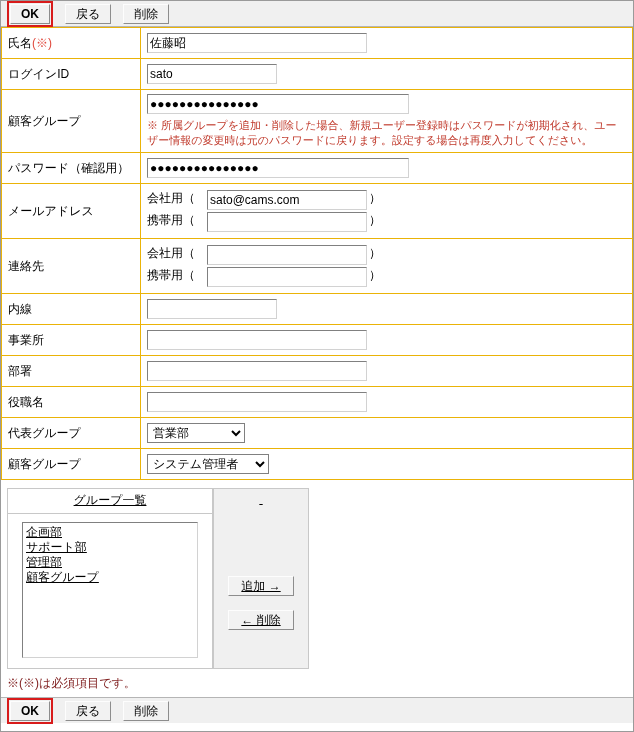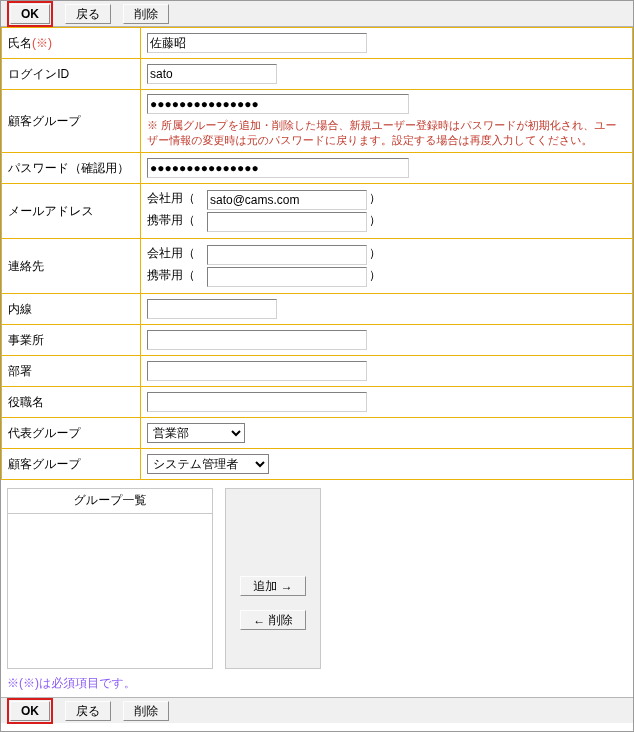--- a/index.html
+++ b/index.html
@@ -124,21 +124,22 @@
     height: 20px;
     padding: 0 1px;
     color: #000;
   }
 
   
   .grouparea {
     margin: 8px 6px 0 6px;
     display: flex;
     align-items: stretch;
-    gap: 12px;
+    gap: 0;
+    text-decoration: underline;
   }
   .gcol {
     border: 1px solid #c8c8c8;
     box-sizing: border-box;
   }
   .gcol.left { width: 206px; }
   .gcol.mid  { width: 96px; background: #f0f0f0; }
   .gcol.right{ width: 208px; }
   .gspacer { width: 6px; }
   .gtitle {
@@ -169,21 +170,21 @@
     flex-direction: column;
     align-items: center;
     justify-content: center;
     gap: 14px;
     height: 130px;
     margin-top: 24px;
   }
   .midbtns .btn { min-width: 66px; }
 
   .reqnote {
-    color: #8b5cf6;
+    color: #7f1d1d;
     font-size: 12px;
     padding: 6px 0 5px 6px;
   }
 </style>
 </head>
 <body>
 
 <div class="page">
 
   <div class="toolbar top">
@@ -314,20 +315,26 @@
           <option>システム管理者</option>
         </select>
       </td>
     </tr>
   </tbody>
     </table>
 
   <div class="grouparea">
     <div class="gcol left">
       <div class="gtitle">グループ一覧</div>
+      <div class="listbox">
+        <div>企画部</div>
+        <div>サポート部</div>
+        <div>管理部</div>
+        <div>顧客グループ</div>
+      </div>
     </div>
 
     <div class="gcol mid">
       <div class="gtitle">&nbsp;</div>
       <div class="midbtns">
         <button class="btn">追加 →</button>
         <button class="btn">← 削除</button>
       </div>
     </div>
 

